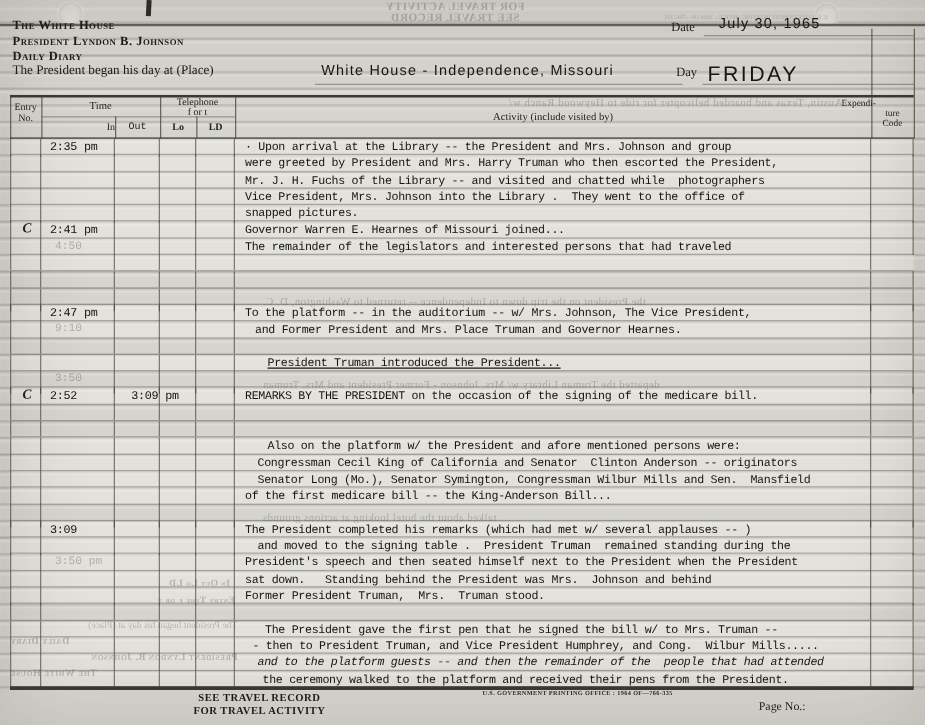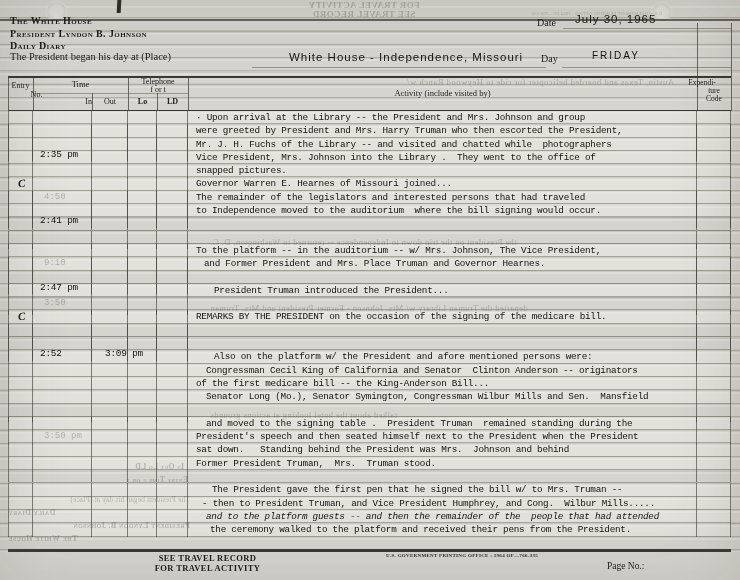--- a/index.html
+++ b/index.html
@@ -26,21 +26,21 @@
   .thin{background:rgba(90,84,72,.5);height:1px;}
   .hdr-label{position:absolute;text-align:center;font-size:8px;line-height:8.5px;color:#232220;}
   
   #rows{position:absolute;left:8px;top:111px;width:723px;}
   .row{display:grid;grid-template-columns:25px 59px 36px 29px 31px 509px 34px;
        height:13.3px;box-sizing:border-box;border-bottom:1px solid rgba(80,74,62,.34);}
   .row.lit{background:rgba(248,247,241,.38);}
   .c{box-sizing:border-box;border-right:1px solid rgba(62,58,50,.62);overflow:visible;position:relative;}
   .c.entry{border-left:1px solid rgba(62,58,50,.62);}
   .tval{display:block;white-space:nowrap;font-family:"Liberation Mono","DejaVu Sans Mono",monospace;
-        font-size:9.4px;line-height:13.3px;letter-spacing:-.2px;color:#15140f;padding-left:7px;margin-top:37px;}
+        font-size:9.4px;line-height:13.3px;letter-spacing:-.2px;color:#15140f;padding-left:7px;}
   .c.out .tval{padding-left:13px;}
   .txt{display:block;white-space:pre;font-family:"Liberation Mono","DejaVu Sans Mono",monospace;
        font-size:9.3px;line-height:13.5px;letter-spacing:-.25px;color:#15140f;padding-left:8px;}
   .mark{display:block;font-family:"Liberation Serif",serif;font-style:italic;font-weight:bold;
         font-size:11px;line-height:13px;padding-left:9px;transform:rotate(-4deg);color:#22201c;}
   .ghost{display:block;white-space:nowrap;font-family:"Liberation Mono",monospace;font-size:9px;
          line-height:13.3px;padding-left:11px;color:#3a3a3a;opacity:.30;filter:blur(.4px);}
   .bleedtxt{display:inline-block;transform:scaleX(-1);font-family:"Liberation Serif",serif;
         font-size:8.6px;line-height:13.3px;letter-spacing:.4px;color:#4a463e;opacity:.30;
         filter:blur(.3px);white-space:nowrap;margin-left:22px;}
@@ -62,57 +62,57 @@
   <div class="abs mirror sc" style="left:238px;top:9px;width:252px;text-align:center;font-size:9px;">SEE TRAVEL RECORD</div>
   <div class="abs mirror" style="left:486px;top:11px;width:176px;font-size:4.6px;letter-spacing:.2px;">U.S. GOVERNMENT PRINTING OFFICE : 1964 OF—766-335</div>
   <div class="abs mirror" style="left:206px;top:77px;width:468px;font-size:8.6px;letter-spacing:.5px;">Austin, Texas and boarded helicopter for ride to Heywood Ranch w/</div>
 
   <div class="hline" style="left:0;top:19px;width:740px;height:1.5px;opacity:.75;"></div>
 
   <div class="abs sc" style="left:10px;top:15px;font-size:10px;">The White House</div>
   <div class="abs sc" style="left:10px;top:27.5px;font-size:10px;">President Lyndon B. Johnson</div>
   <div class="abs sc" style="left:10px;top:40px;font-size:10px;">Daily Diary</div>
   <div class="abs" style="left:10px;top:51px;font-size:10.5px;">The President began his day at (Place)</div>
-  <div class="abs mono" style="left:257px;top:51px;font-size:11.5px;letter-spacing:1px;margin-left:32px;">White House - Independence, Missouri</div>
+  <div class="abs mono" style="left:257px;top:51px;font-size:11.5px;letter-spacing:1px;">White House - Independence, Missouri</div>
   <div class="hline thin" style="left:252px;top:67px;width:294px;"></div>
 
   <div class="abs" style="left:537px;top:17px;font-size:10px;">Date</div>
   <div class="abs mono" style="left:575px;top:13px;font-size:11.5px;letter-spacing:1px;">July 30, 1965</div>
   <div class="hline thin" style="left:563px;top:28px;width:168px;"></div>
 
   <div class="abs" style="left:541px;top:53px;font-size:10px;">Day</div>
-  <div class="abs mono" style="left:592px;top:50px;font-size:10px;letter-spacing:2px;">FRIDAY</div>
+  <div class="abs mono" style="left:566px;top:50px;font-size:17px;letter-spacing:2px;">FRIDAY</div>
   <div class="hline thin" style="left:562px;top:67px;width:169px;"></div>
 
   <div class="vline" style="left:697px;top:23px;height:53px;"></div>
   <div class="vline" style="left:731px;top:23px;height:53px;"></div>
 
   <div class="hline" style="left:8px;top:76px;width:723px;height:2px;"></div>
   <div class="hline" style="left:8px;top:109.5px;width:723px;height:1.8px;"></div>
   <div class="vline" style="left:8px;top:76px;height:35px;"></div>
   <div class="vline" style="left:33px;top:76px;height:35px;"></div>
   <div class="vline" style="left:92px;top:93px;height:18px;"></div>
   <div class="vline" style="left:128px;top:76px;height:35px;"></div>
   <div class="vline" style="left:157px;top:93px;height:18px;"></div>
   <div class="vline" style="left:188px;top:76px;height:35px;"></div>
   <div class="vline" style="left:697px;top:76px;height:35px;"></div>
   <div class="vline" style="left:731px;top:76px;height:35px;"></div>
   <div class="hline thin" style="left:33px;top:93px;width:155px;"></div>
 
   <div class="hdr-label" style="left:8px;top:82px;width:25px;">Entry</div>
-  <div class="hdr-label" style="left:24px;top:91px;width:25px;">No.</div>
+  <div class="hdr-label" style="left:8px;top:91px;width:25px;">No.</div>
   <div class="hdr-label" style="left:33px;top:80px;width:95px;font-size:8.5px;">Time</div>
   <div class="hdr-label" style="left:33px;top:98px;width:59px;text-align:right;">In</div>
-  <div class="hdr-label" style="left:92px;top:98px;width:36px;">Out</div>
+  <div class="hdr-label" style="left:92px;top:98px;width:36px;font-family:Liberation Mono, monospace;">Out</div>
   <div class="hdr-label" style="left:128px;top:78px;width:60px;">Telephone</div>
   <div class="hdr-label" style="left:128px;top:86px;width:60px;">f or t</div>
   <div class="hdr-label" style="left:128px;top:98px;width:29px;font-weight:bold;">Lo</div>
   <div class="hdr-label" style="left:157px;top:98px;width:31px;font-weight:bold;">LD</div>
   <div class="hdr-label" style="left:188px;top:89px;width:509px;font-size:8.5px;">Activity (include visited by)</div>
-  <div class="hdr-label" style="left:685px;top:79px;width:34px;font-size:7.5px;">Expendi-</div>
+  <div class="hdr-label" style="left:670px;top:79px;width:34px;font-size:7.5px;">Expendi-</div>
   <div class="hdr-label" style="left:697px;top:87px;width:34px;font-size:7.5px;">ture</div>
   <div class="hdr-label" style="left:697px;top:95px;width:34px;font-size:7.5px;">Code</div>
 
   <div id="rows">
       <div class="row lit">
         <div class="c entry"></div>
         <div class="c in">
           <span class="tval">2:35 pm</span>
         </div>
         <div class="c out"></div>
@@ -194,23 +194,20 @@
           <span class="txt">The remainder of the legislators and interested persons that had traveled</span>
         </div>
         <div class="c exp"></div>
       </div>
       <div class="row lit">
         <div class="c entry"></div>
         <div class="c in"></div>
         <div class="c out"></div>
         <div class="c lo"></div>
         <div class="c ld"></div>
-        <div class="c act">
-          <span class="txt">to Independence moved to the auditorium  where the bill signing would occur.</span>
-        </div>
         <div class="c exp"></div>
       </div>
       <div class="row">
         <div class="c entry"></div>
         <div class="c in"></div>
         <div class="c out"></div>
         <div class="c lo"></div>
         <div class="c ld"></div>
         <div class="c act"></div>
         <div class="c exp"></div>
@@ -259,21 +256,21 @@
         <div class="c act"></div>
         <div class="c exp"></div>
       </div>
       <div class="row lit">
         <div class="c entry"></div>
         <div class="c in"></div>
         <div class="c out"></div>
         <div class="c lo"></div>
         <div class="c ld"></div>
         <div class="c act">
-          <span class="txt" style="padding-left: 26px;">President Truman introduced the President...</span>
+          <span class="txt" style="padding-left: 26px; text-decoration: underline;">President Truman introduced the President...</span>
         </div>
         <div class="c exp"></div>
       </div>
       <div class="row">
         <div class="c entry"></div>
         <div class="c in">
           <span class="ghost">3:50</span>
         </div>
         <div class="c out"></div>
         <div class="c lo"></div>
@@ -338,42 +335,55 @@
         </div>
         <div class="c exp"></div>
       </div>
       <div class="row lit">
         <div class="c entry"></div>
         <div class="c in"></div>
         <div class="c out"></div>
         <div class="c lo"></div>
         <div class="c ld"></div>
         <div class="c act">
+          <span class="txt" style="padding-left: 18px;">Senator Long (Mo.), Senator Symington, Congressman Wilbur Mills and Sen.  Mansfield</span>
+        </div>
+        <div class="c exp"></div>
+      </div>
+      <div class="row lit">
+        <div class="c entry"></div>
+        <div class="c in"></div>
+        <div class="c out"></div>
+        <div class="c lo"></div>
+        <div class="c ld"></div>
+        <div class="c act">
           <span class="txt">of the first medicare bill -- the King-Anderson Bill...</span>
         </div>
         <div class="c exp"></div>
       </div>
-      <div class="row lit">
-        <div class="c entry"></div>
-        <div class="c in"></div>
-        <div class="c out"></div>
-        <div class="c lo"></div>
-        <div class="c ld"></div>
-        <div class="c act">
-          <span class="txt" style="padding-left: 18px;">Senator Long (Mo.), Senator Symington, Congressman Wilbur Mills and Sen.  Mansfield</span>
-        </div>
-        <div class="c exp"></div>
-      </div>
       <div class="row">
         <div class="c entry"></div>
         <div class="c in"></div>
         <div class="c out"></div>
         <div class="c lo"></div>
         <div class="c ld"></div>
         <div class="c act"><span class="bleedtxt">talked about the hotel looking at actions grounds</span></div>
+        <div class="c exp"></div>
+      </div>
+      <div class="row lit">
+        <div class="c entry"></div>
+        <div class="c in">
+          <span class="tval">3:09</span>
+        </div>
+        <div class="c out"></div>
+        <div class="c lo"></div>
+        <div class="c ld"></div>
+        <div class="c act">
+          <span class="txt">The President completed his remarks (which had met w/ several applauses -- )</span>
+        </div>
         <div class="c exp"></div>
       </div>
       <div class="row lit">
         <div class="c entry"></div>
         <div class="c in"></div>
         <div class="c out"></div>
         <div class="c lo"></div>
         <div class="c ld"></div>
         <div class="c act">
           <span class="txt" style="padding-left: 18px;">and moved to the signing table .  President Truman  remained standing during the</span>

